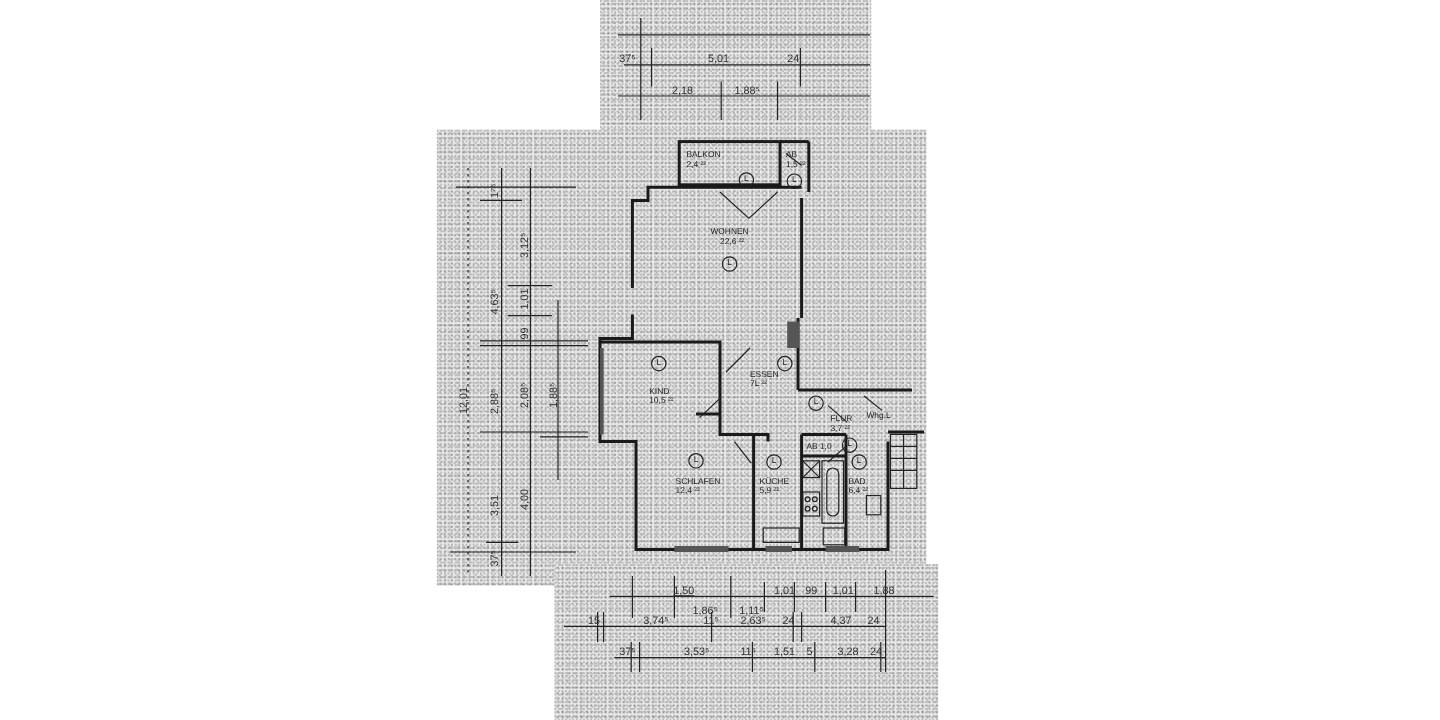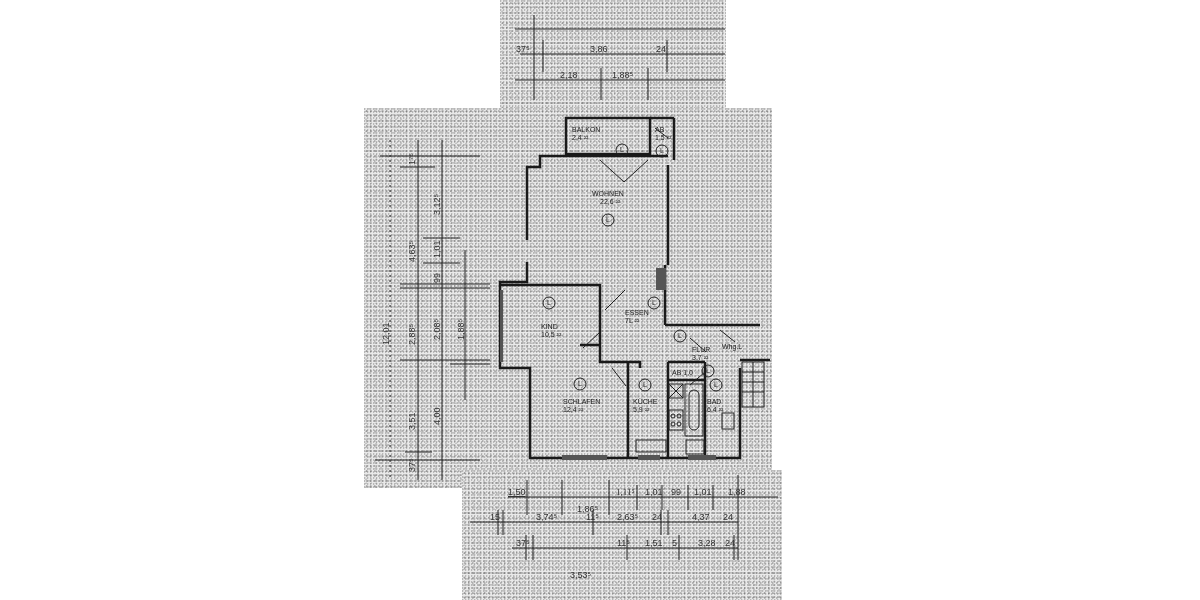--- a/index.html
+++ b/index.html
@@ -195,54 +195,54 @@
   <span class="m" style="left:602px;top:214px;">L</span>
   <span class="m" style="left:543px;top:297px;">L</span>
   <span class="m" style="left:648px;top:297px;">L</span>
   <span class="m" style="left:674px;top:330px;">L</span>
   <span class="m" style="left:574px;top:378px;">L</span>
   <span class="m" style="left:639px;top:379px;">L</span>
   <span class="m" style="left:702px;top:365px;">L</span>
   <span class="m" style="left:710px;top:379px;">L</span>
 
   <span class="d" style="left:516px;top:44px;">37⁵</span>
-  <span class="d" style="left:590px;top:44px;">3,86</span>
+  <span class="d" style="left:590px;top:44px;">5,01</span>
   <span class="d" style="left:656px;top:44px;">24</span>
   <span class="d" style="left:560px;top:70px;">2,18</span>
   <span class="d" style="left:612px;top:70px;">1,88⁵</span>
 
   <span class="d v" style="left:407px;top:165px;">1⁷⁵</span>
   <span class="d v" style="left:407px;top:262px;">4,63⁵</span>
   <span class="d v" style="left:407px;top:345px;">2,88⁵</span>
   <span class="d v" style="left:407px;top:430px;">3,51</span>
   <span class="d v" style="left:407px;top:472px;">37⁵</span>
   <span class="d v" style="left:381px;top:345px;">12,01</span>
   <span class="d v" style="left:432px;top:215px;">3,12⁵</span>
   <span class="d v" style="left:432px;top:258px;">1,01</span>
   <span class="d v" style="left:432px;top:283px;">99</span>
   <span class="d v" style="left:432px;top:340px;">2,08⁵</span>
   <span class="d v" style="left:432px;top:425px;">4,00</span>
   <span class="d v" style="left:456px;top:340px;">1,88⁵</span>
 
-  <span class="d" style="left:508px;top:487px;text-decoration:underline;">1,50</span>
+  <span class="d" style="left:561px;top:487px;text-decoration:underline;">1,50</span>
   <span class="d" style="left:577px;top:504px;">1,86⁵</span>
-  <span class="d" style="left:616px;top:487px;font-family:Liberation Serif, serif;">1,11⁵</span>
+  <span class="d" style="left:616px;top:504px;">1,11⁵</span>
   <span class="d" style="left:645px;top:487px;">1,01</span>
   <span class="d" style="left:671px;top:487px;">99</span>
   <span class="d" style="left:694px;top:487px;">1,01</span>
   <span class="d" style="left:728px;top:487px;">1,88</span>
 
   <span class="d" style="left:490px;top:512px;">15</span>
   <span class="d" style="left:536px;top:512px;">3,74⁵</span>
   <span class="d" style="left:586px;top:512px;">11⁵</span>
   <span class="d" style="left:617px;top:512px;">2,63⁵</span>
   <span class="d" style="left:652px;top:512px;">24</span>
   <span class="d" style="left:692px;top:512px;">4,37</span>
   <span class="d" style="left:723px;top:512px;">24</span>
 
   <span class="d" style="left:516px;top:538px;">37⁵</span>
-  <span class="d" style="left:570px;top:570px;">3,53⁵</span>
+  <span class="d" style="left:570px;top:538px;">3,53⁵</span>
   <span class="d" style="left:617px;top:538px;">11⁵</span>
   <span class="d" style="left:645px;top:538px;">1,51</span>
   <span class="d" style="left:672px;top:538px;">5</span>
   <span class="d" style="left:698px;top:538px;">3,28</span>
   <span class="d" style="left:725px;top:538px;">24</span>
 </div>
 
 </body></html>

